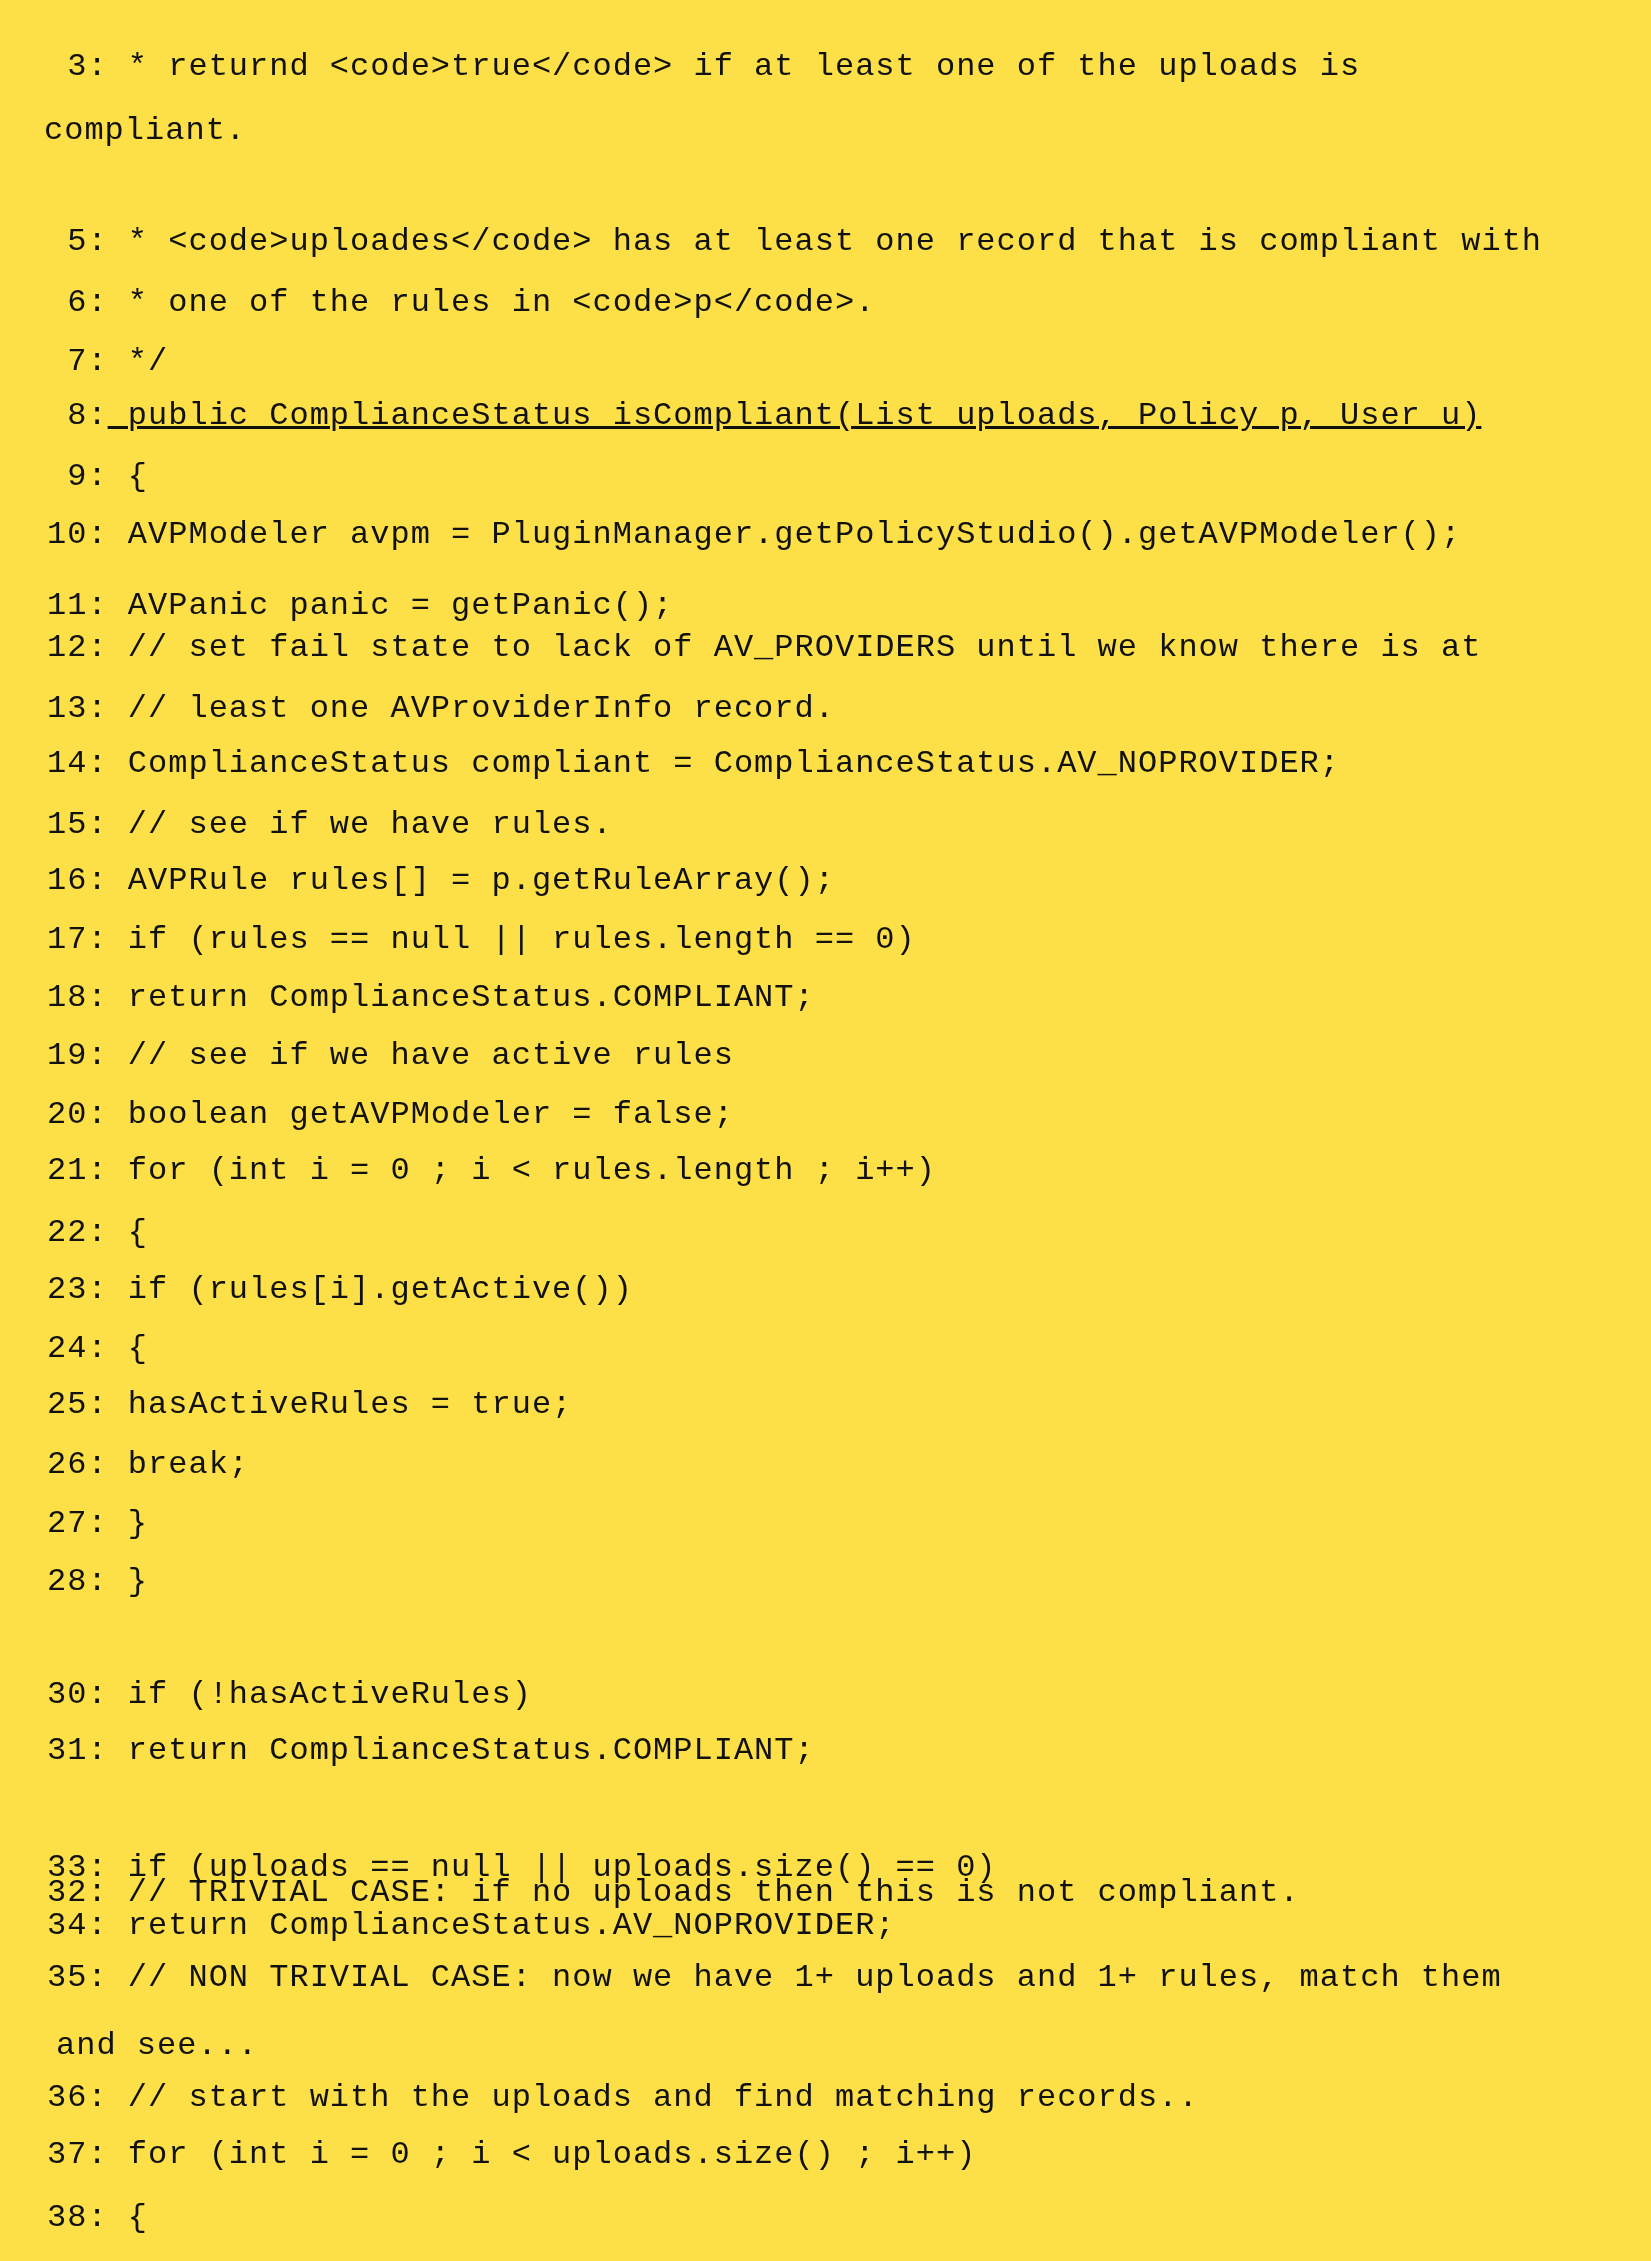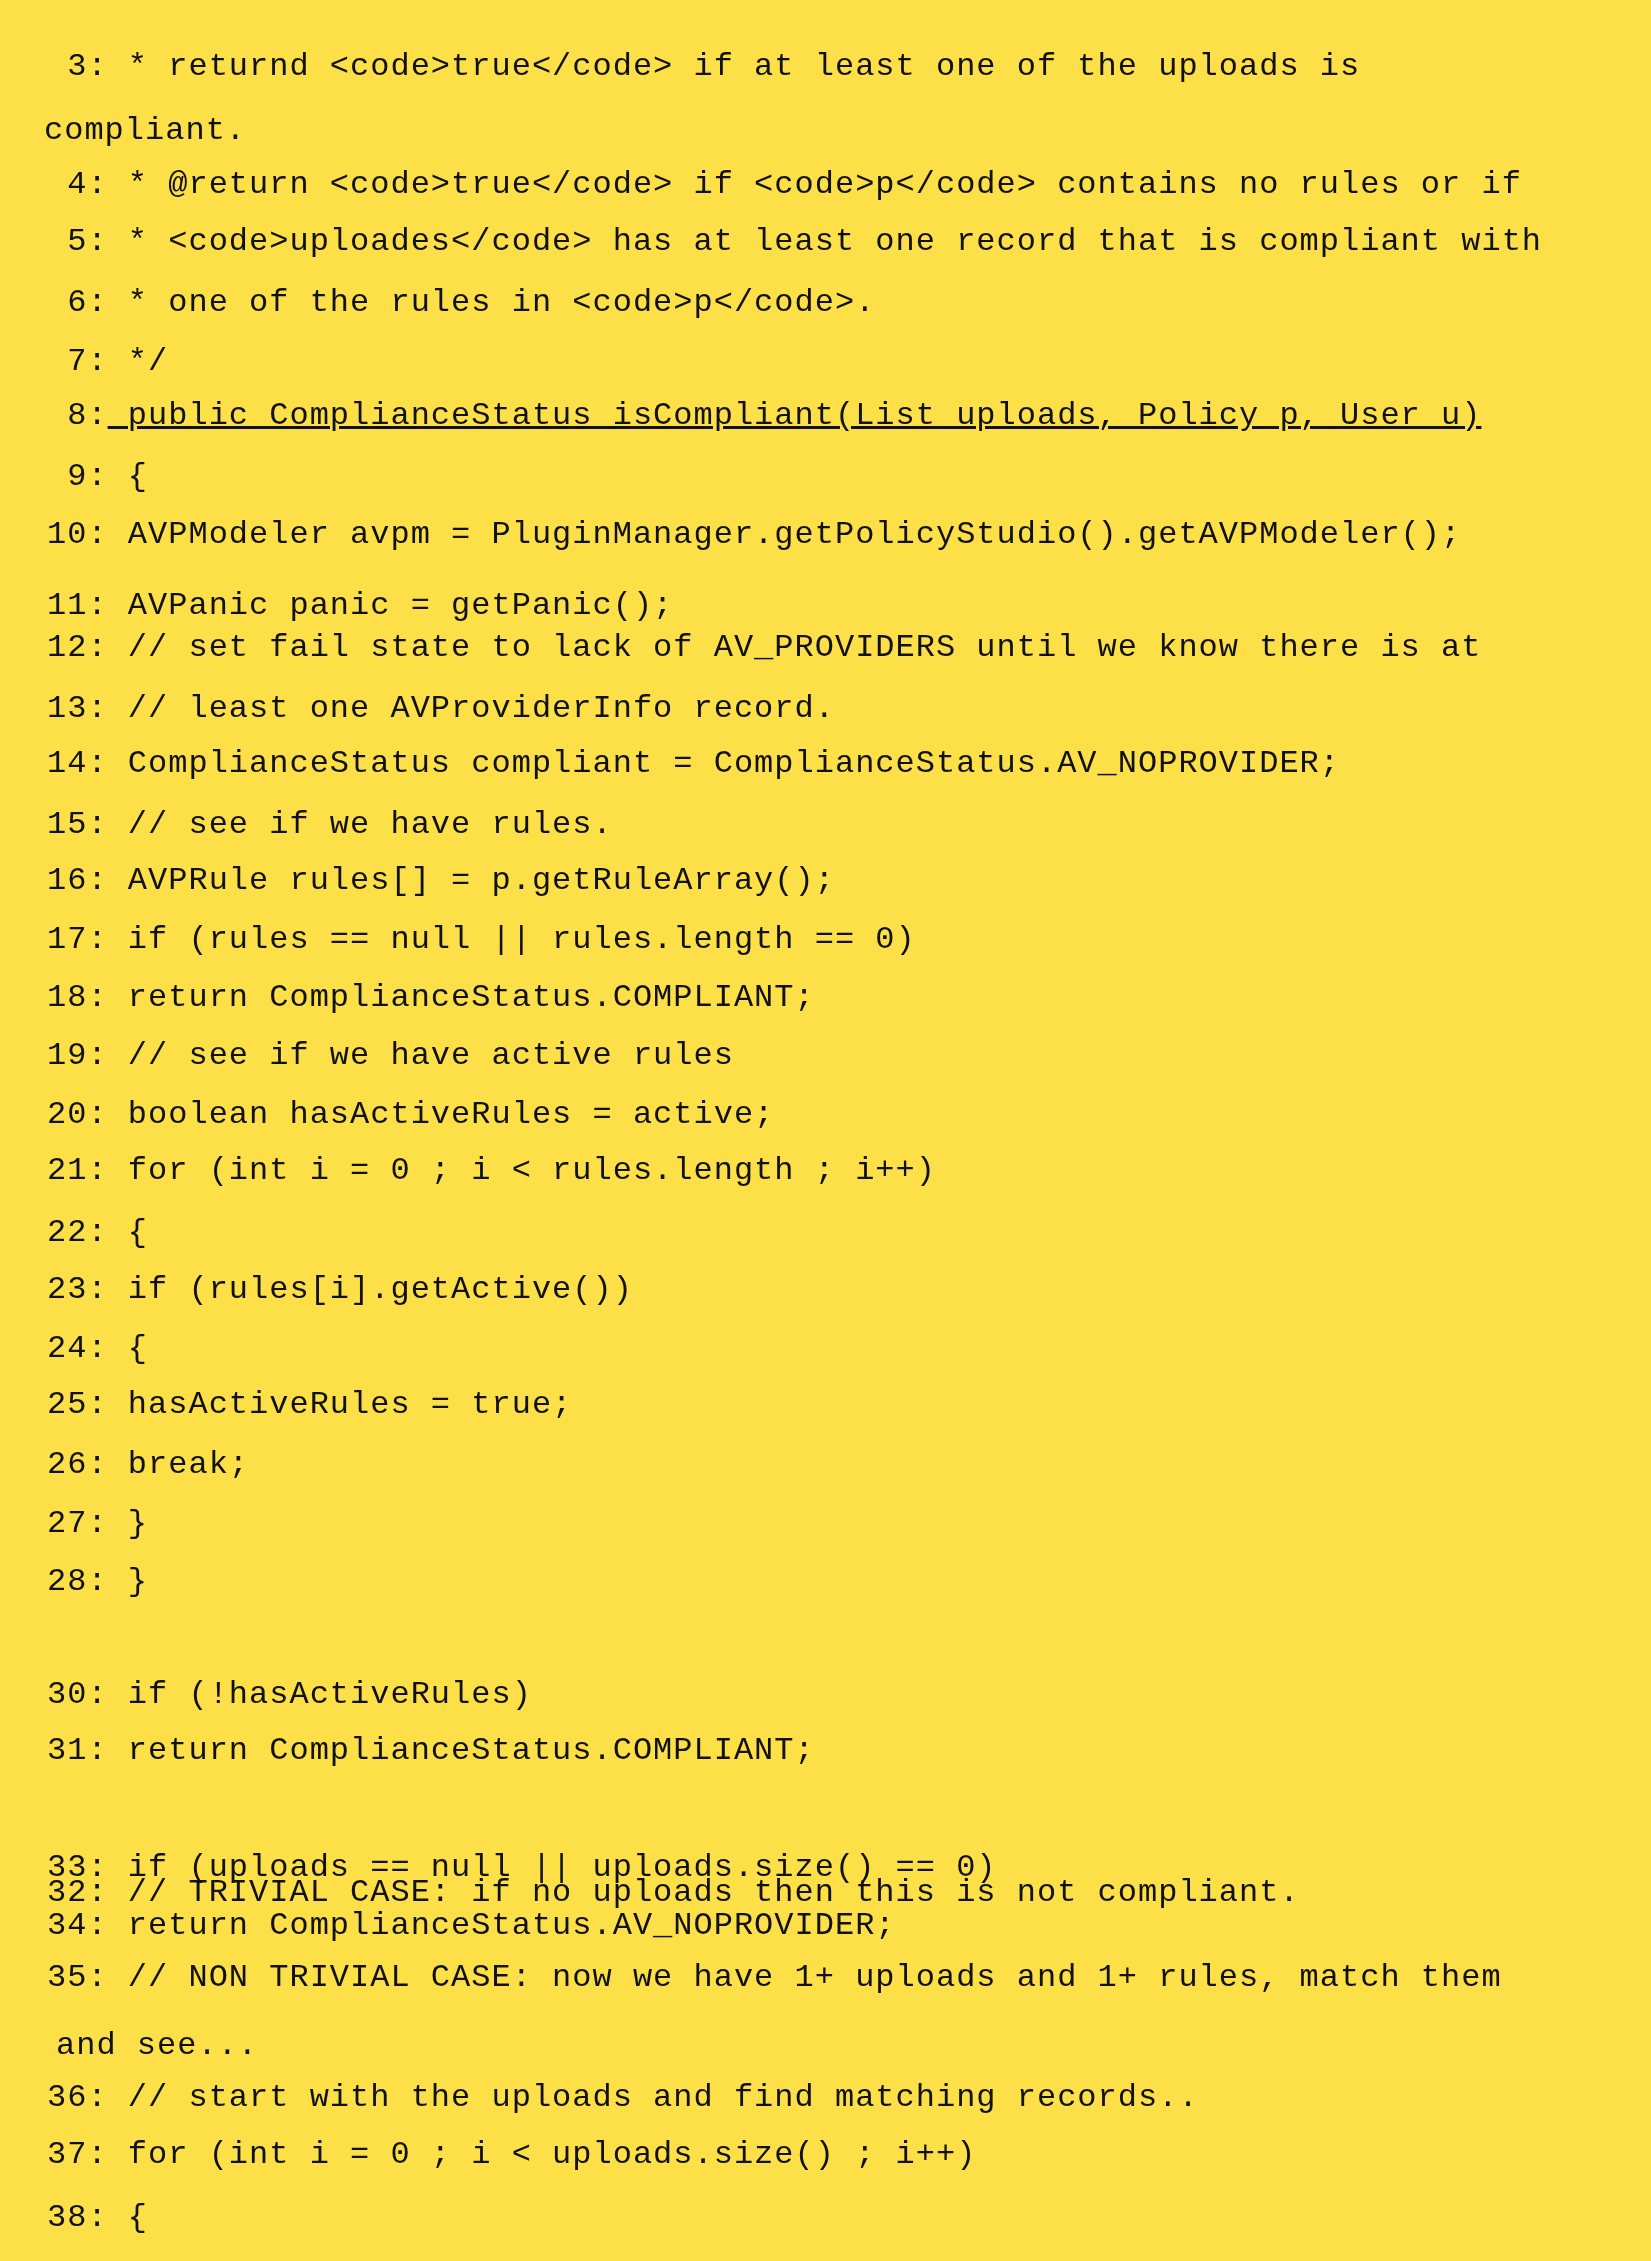--- a/index.html
+++ b/index.html
@@ -35,37 +35,36 @@
   .line .num {
     display: inline-block;
   }
 </style>
 </head>
 <body>
 
 <div class="page" id="page">
     <div class="line" style="top: 67px; left: 47px;"><span class="num"> 3:</span><span class="code-text"> * returnd &lt;code&gt;true&lt;/code&gt; if at least one of the uploads is</span></div>
     <div class="line" style="top: 131px; left: 44px;"><span class="code-text">compliant.</span></div>
-    <div class="line" style="top: 185px; left: 47px;"><span class="num"> 4:</span><span class="code-text"> * @return &lt;code&gt;true&lt;/code&gt; if &lt;code&gt;p&lt;/code&gt; contains no rules or if</span></div>
     <div class="line" style="top: 242px; left: 47px;"><span class="num"> 5:</span><span class="code-text"> * &lt;code&gt;uploades&lt;/code&gt; has at least one record that is compliant with</span></div>
     <div class="line" style="top: 303px; left: 47px;"><span class="num"> 6:</span><span class="code-text"> * one of the rules in &lt;code&gt;p&lt;/code&gt;.</span></div>
     <div class="line" style="top: 362px; left: 47px;"><span class="num"> 7:</span><span class="code-text"> */</span></div>
     <div class="line" style="top: 416px; left: 47px; text-decoration: underline;"><span class="num"> 8:</span><span class="code-text"> public ComplianceStatus isCompliant(List uploads, Policy p, User u)</span></div>
     <div class="line" style="top: 477px; left: 47px;"><span class="num"> 9:</span><span class="code-text"> {</span></div>
     <div class="line" style="top: 535px; left: 47px;"><span class="num">10:</span><span class="code-text"> AVPModeler avpm = PluginManager.getPolicyStudio().getAVPModeler();</span></div>
     <div class="line" style="top: 606px; left: 47px;"><span class="num">11:</span><span class="code-text"> AVPanic panic = getPanic();</span></div>
     <div class="line" style="top: 648px; left: 47px;"><span class="num">12:</span><span class="code-text"> // set fail state to lack of AV_PROVIDERS until we know there is at</span></div>
     <div class="line" style="top: 709px; left: 47px;"><span class="num">13:</span><span class="code-text"> // least one AVProviderInfo record.</span></div>
     <div class="line" style="top: 764px; left: 47px;"><span class="num">14:</span><span class="code-text"> ComplianceStatus compliant = ComplianceStatus.AV_NOPROVIDER;</span></div>
     <div class="line" style="top: 825px; left: 47px;"><span class="num">15:</span><span class="code-text"> // see if we have rules.</span></div>
     <div class="line" style="top: 881px; left: 47px; text-align: center;"><span class="num">16:</span><span class="code-text"> AVPRule rules[] = p.getRuleArray();</span></div>
     <div class="line" style="top: 940px; left: 47px;"><span class="num">17:</span><span class="code-text"> if (rules == null || rules.length == 0)</span></div>
     <div class="line" style="top: 998px; left: 47px;"><span class="num">18:</span><span class="code-text"> return ComplianceStatus.COMPLIANT;</span></div>
     <div class="line" style="top: 1056px; left: 47px;"><span class="num">19:</span><span class="code-text"> // see if we have active rules</span></div>
-    <div class="line" style="top: 1115px; left: 47px;"><span class="num">20:</span><span class="code-text"> boolean hasActiveRules = active;</span></div>
+    <div class="line" style="top: 1115px; left: 47px;"><span class="num">20:</span><span class="code-text"> boolean getAVPModeler = false;</span></div>
     <div class="line" style="top: 1171px; left: 47px;"><span class="num">21:</span><span class="code-text"> for (int i = 0 ; i &lt; rules.length ; i++)</span></div>
     <div class="line" style="top: 1233px; left: 47px;"><span class="num">22:</span><span class="code-text"> {</span></div>
     <div class="line" style="top: 1290px; left: 47px;"><span class="num">23:</span><span class="code-text"> if (rules[i].getActive())</span></div>
     <div class="line" style="top: 1349px; left: 47px;"><span class="num">24:</span><span class="code-text"> {</span></div>
     <div class="line" style="top: 1405px; left: 47px;"><span class="num">25:</span><span class="code-text"> hasActiveRules = true;</span></div>
     <div class="line" style="top: 1465px; left: 47px;"><span class="num">26:</span><span class="code-text"> break;</span></div>
     <div class="line" style="top: 1524px; left: 47px;"><span class="num">27:</span><span class="code-text"> }</span></div>
     <div class="line" style="top: 1582px; left: 47px;"><span class="num">28:</span><span class="code-text"> }</span></div>
     <div class="line" style="top: 1695px; left: 47px;"><span class="num">30:</span><span class="code-text"> if (!hasActiveRules)</span></div>
     <div class="line" style="top: 1751px; left: 47px;"><span class="num">31:</span><span class="code-text"> return ComplianceStatus.COMPLIANT;</span></div>

